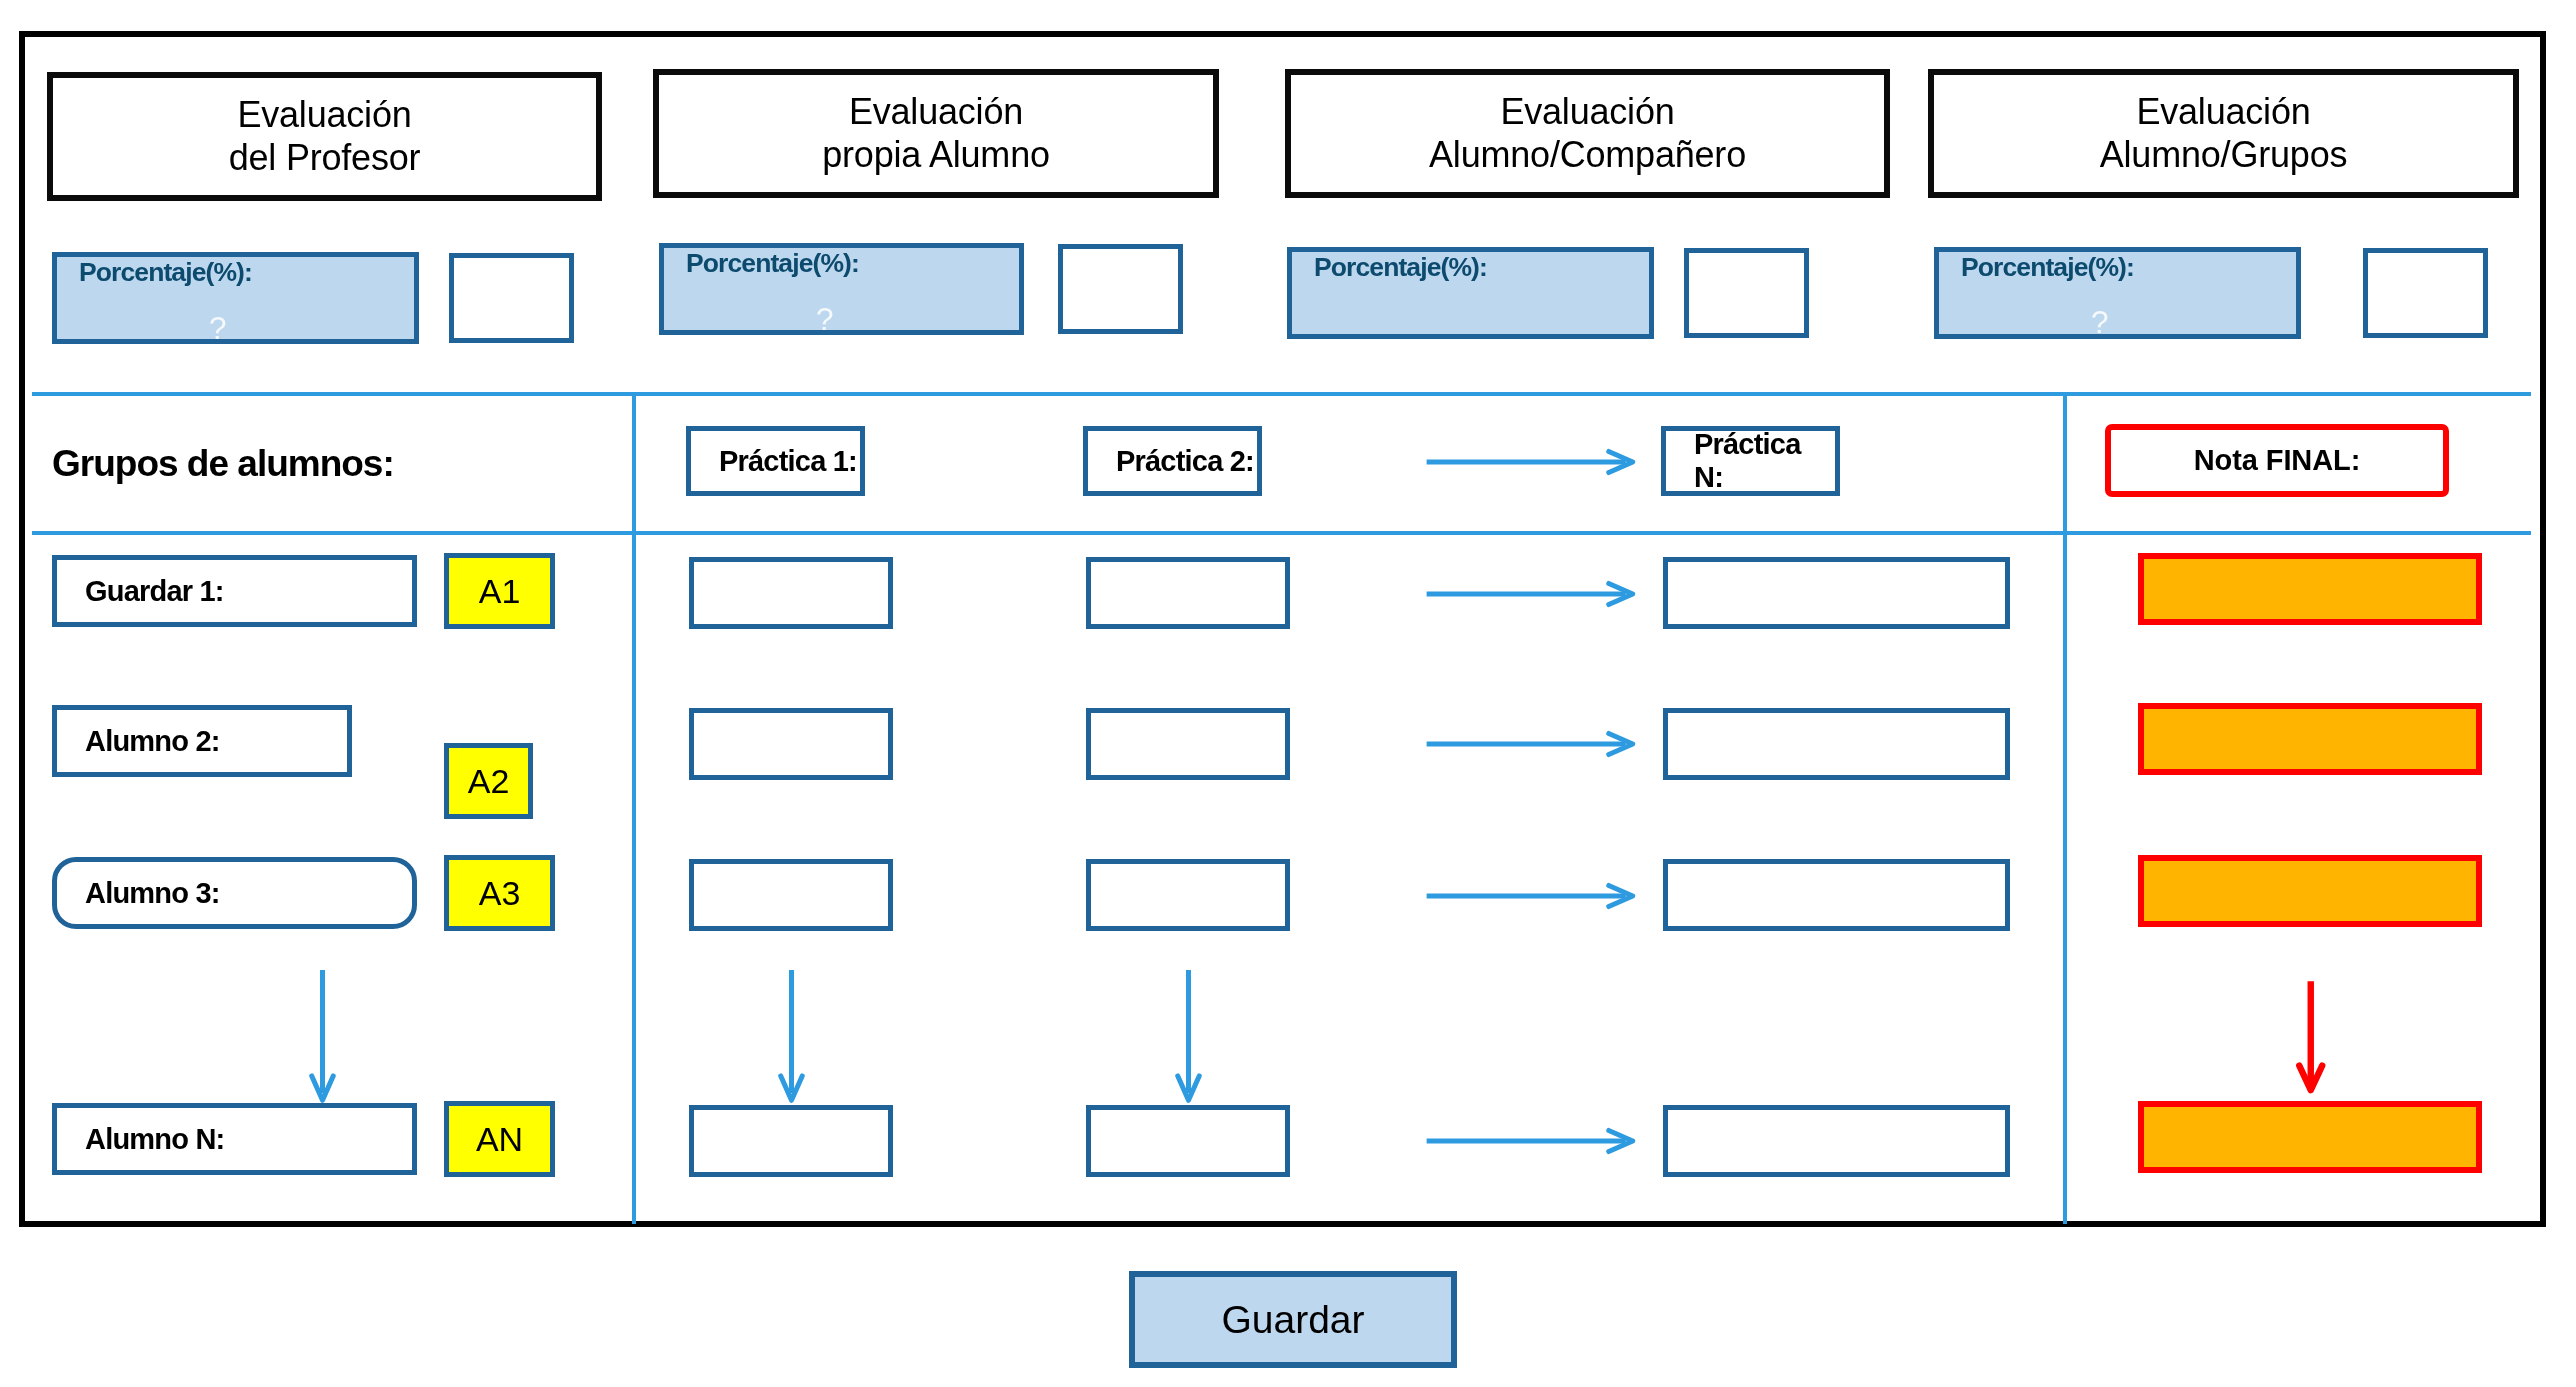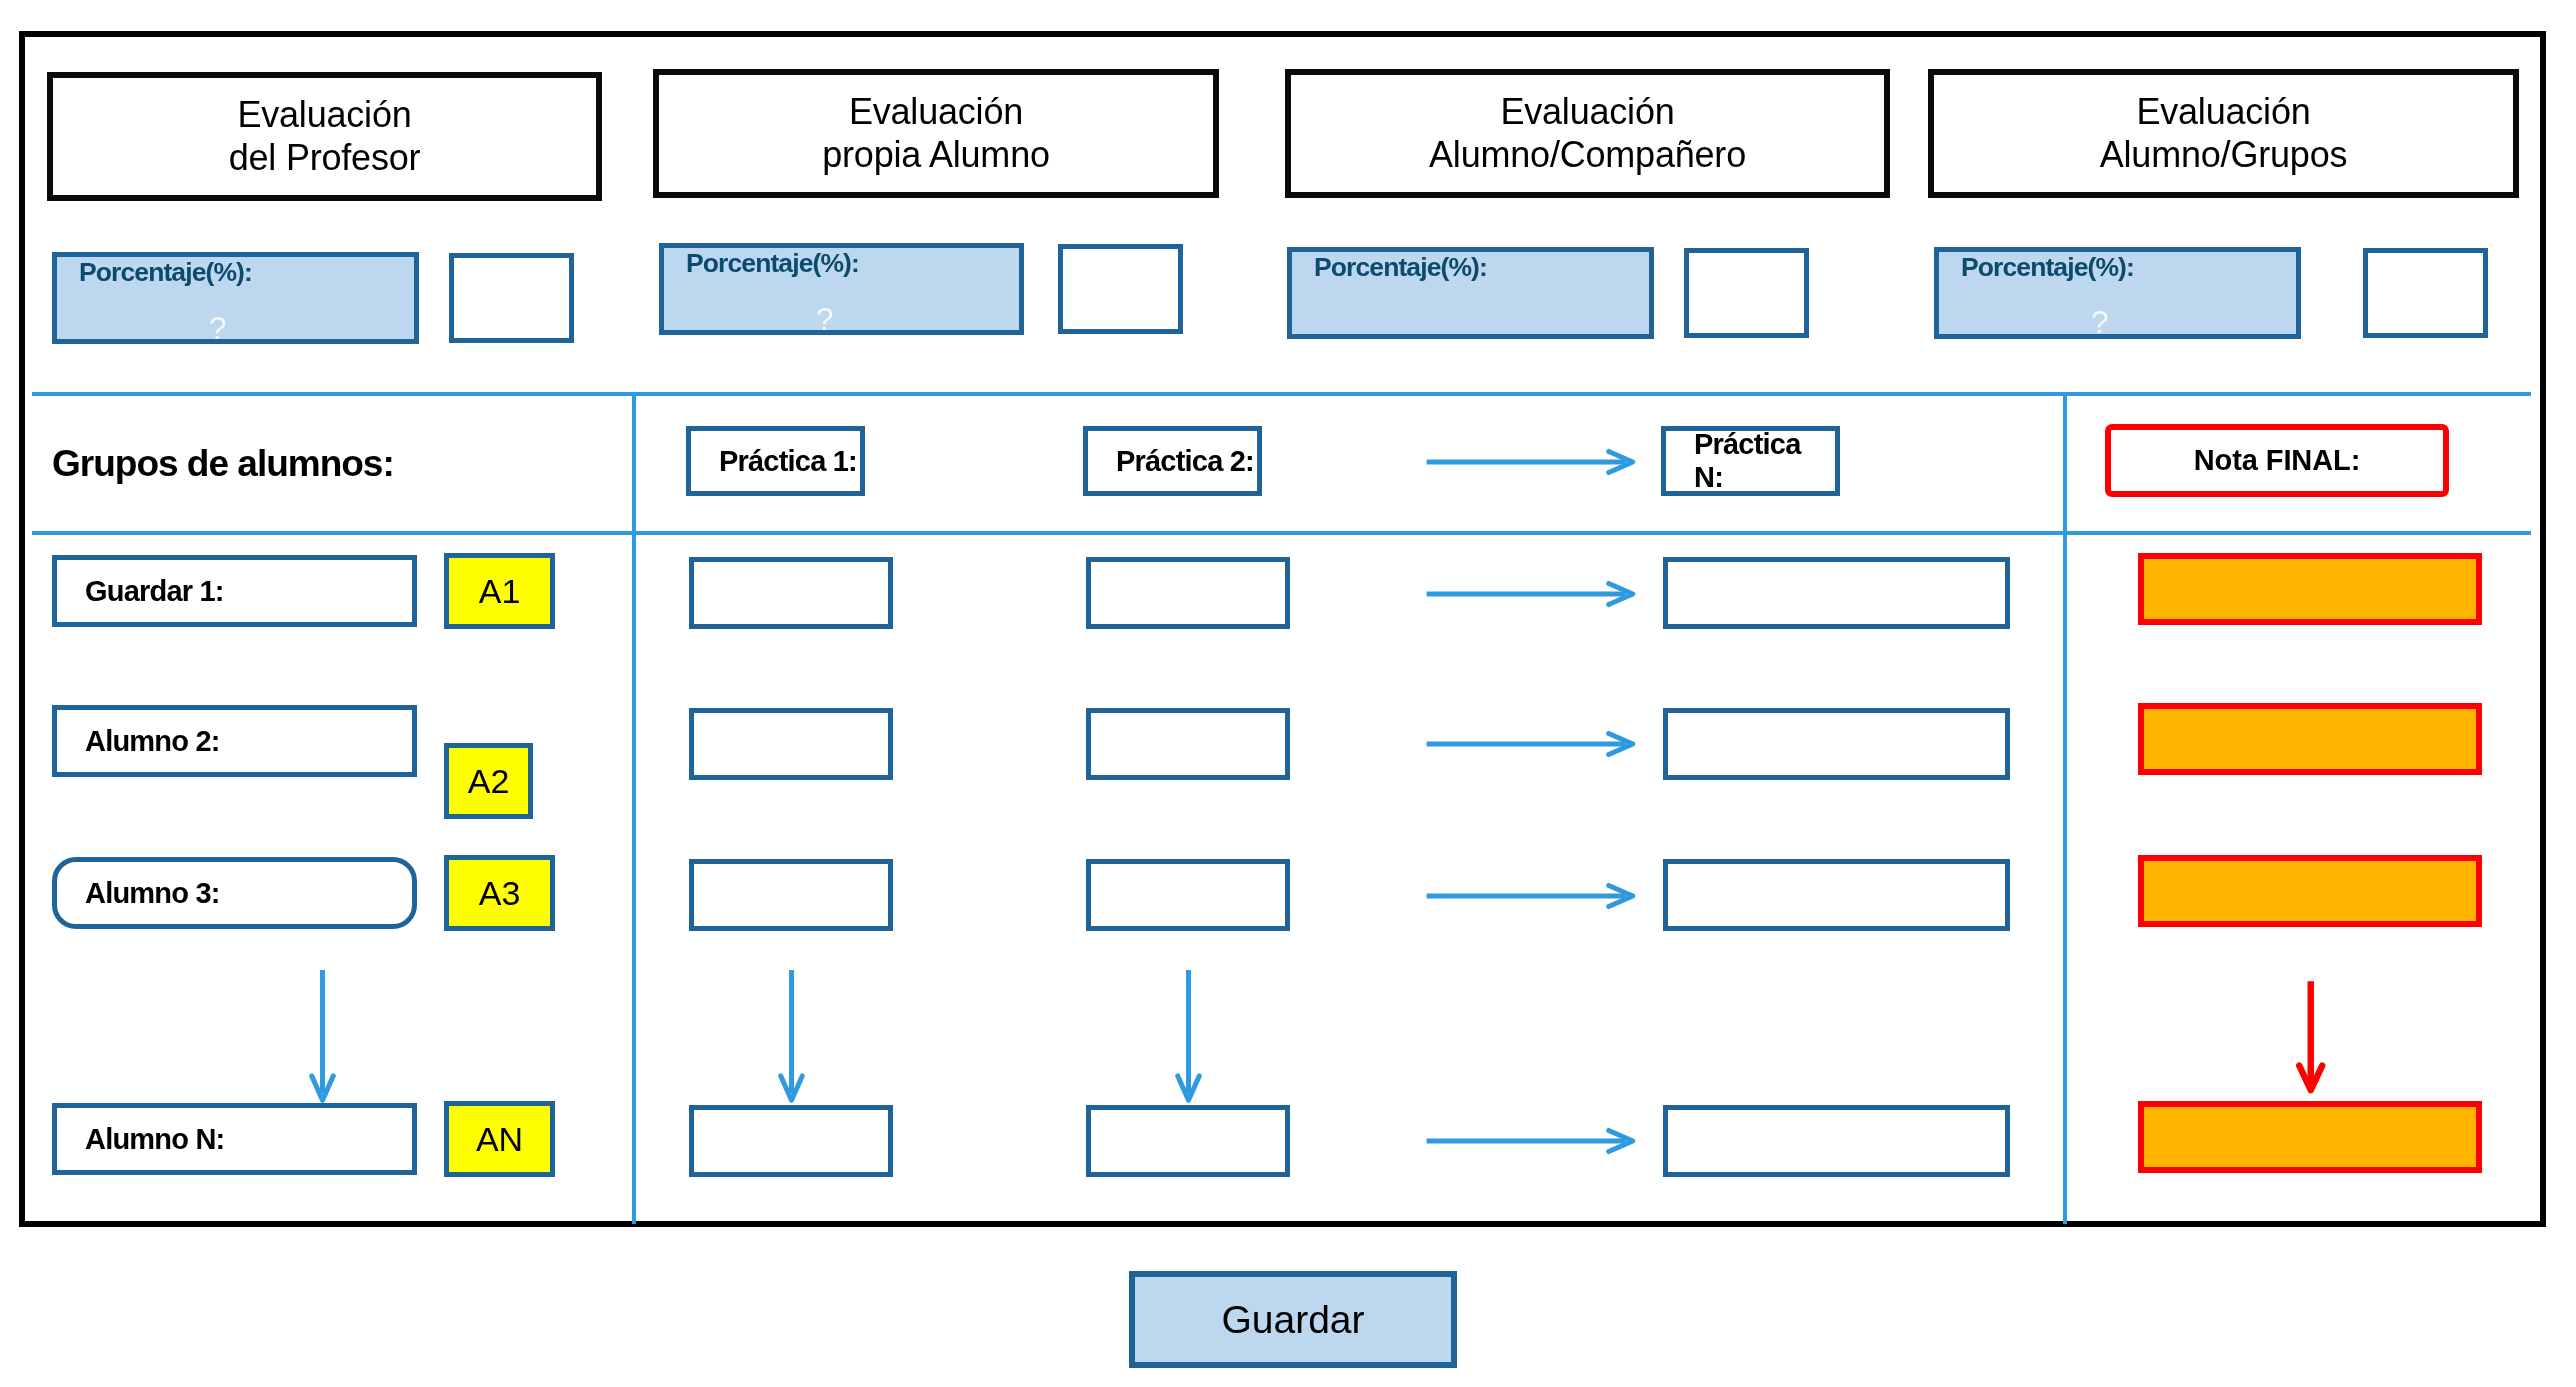--- a/index.html
+++ b/index.html
@@ -243,21 +243,21 @@
 <div class="bbox center" style="left:1086px; top:557px; width:204px; height:72px;"></div>
 <div class="arrow" style="left:1425px; top:582px; width:215px; height:24px;">
   <svg width="215" height="24" viewBox="0 0 300 34">
     <line x1="0" y1="17" x2="282" y2="17" stroke="#2e9ae0" stroke-width="7"></line>
     <polyline points="258,2 292,17 258,32" fill="none" stroke="#2e9ae0" stroke-width="7" stroke-linecap="round" stroke-linejoin="round"></polyline>
   </svg>
 </div>
 <div class="bbox center" style="left:1663px; top:557px; width:347px; height:72px;"></div>
 <div class="obox" style="left:2138px; top:553px; width:344px; height:72px;"></div>
 
-<div class="bbox label" style="left:52px; top:705px; width:365px; height:72px;">
+<div class="bbox label" style="left:52px; top:705px; width:300px; height:72px;">
   <span>Alumno 2:</span>
 </div>
 <div class="ybox" style="left:444px; top:703px; width:89px; height:76px;margin-top:40px;">
   <span>A2</span>
 </div>
 <div class="bbox center" style="left:689px; top:708px; width:204px; height:72px;"></div>
 <div class="bbox center" style="left:1086px; top:708px; width:204px; height:72px;"></div>
 <div class="arrow" style="left:1425px; top:732px; width:215px; height:24px;">
   <svg width="215" height="24" viewBox="0 0 300 34">
     <line x1="0" y1="17" x2="282" y2="17" stroke="#2e9ae0" stroke-width="7"></line>

